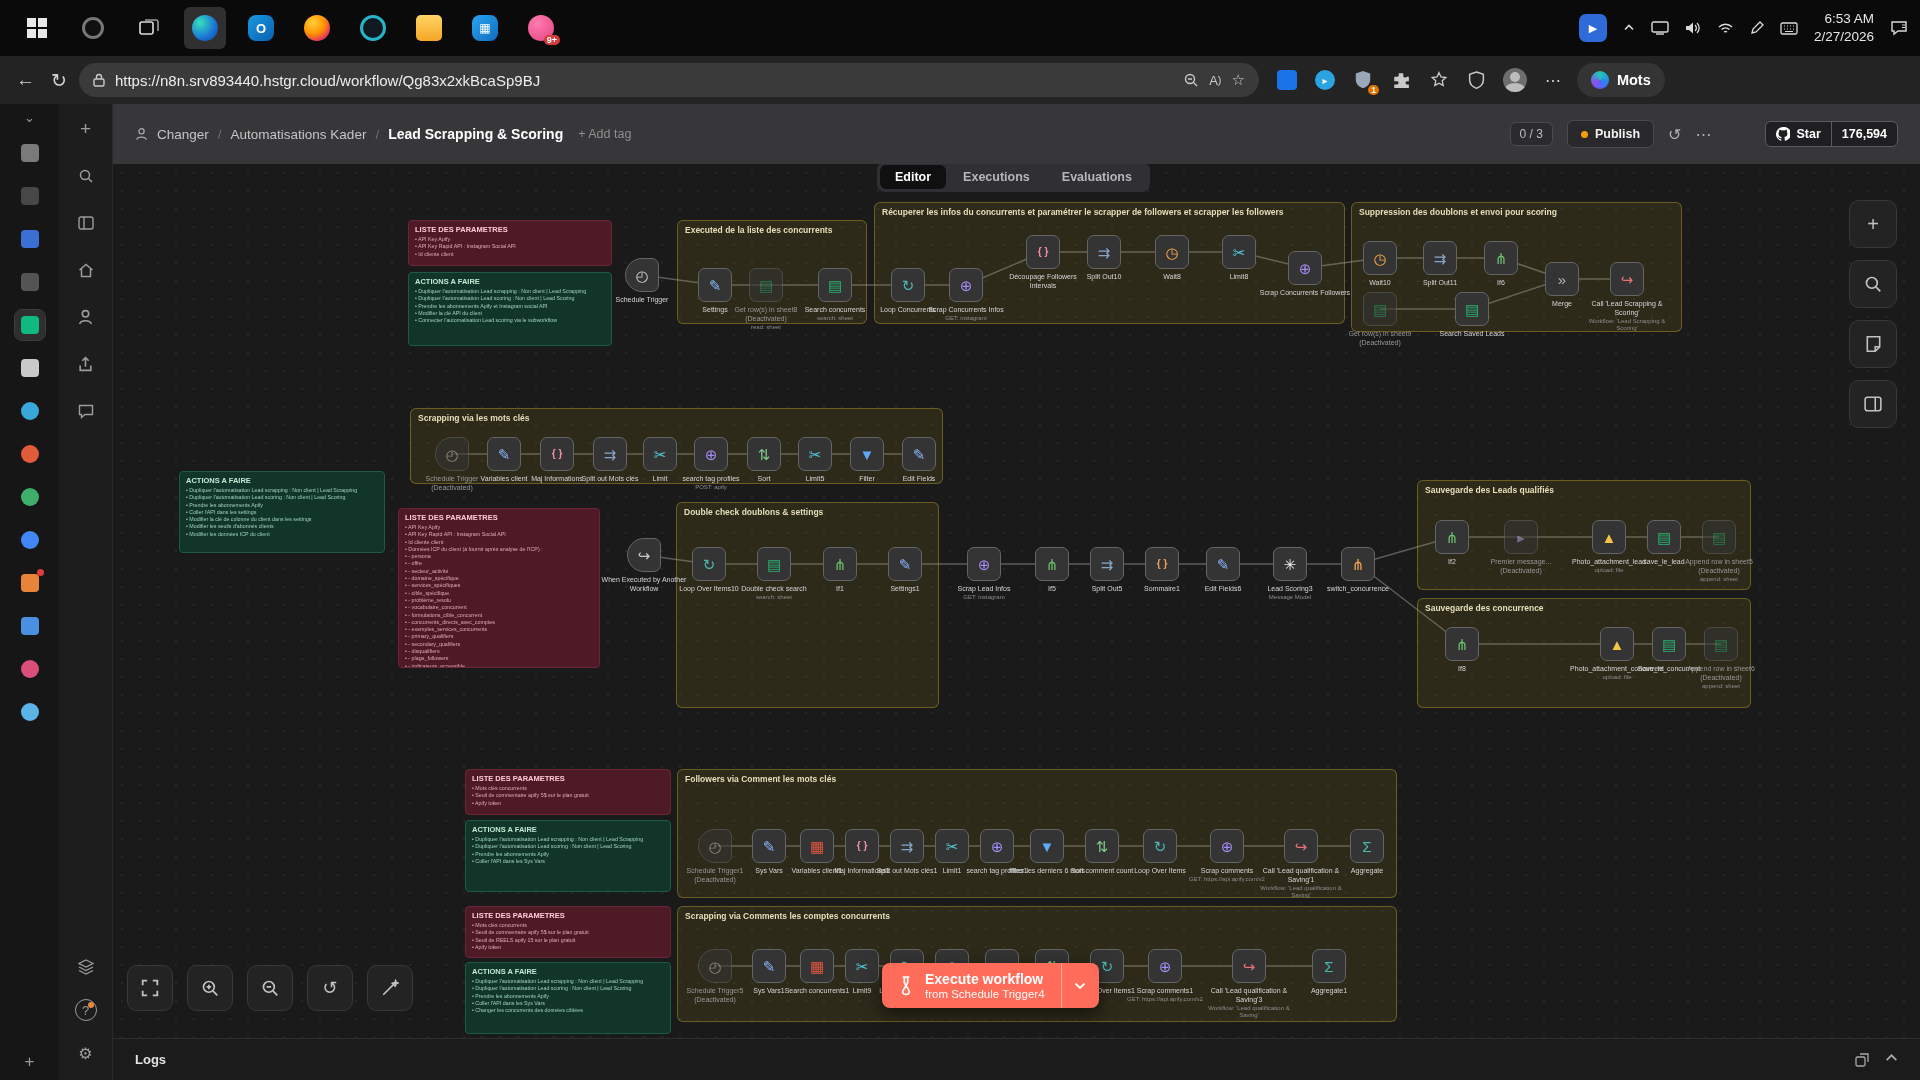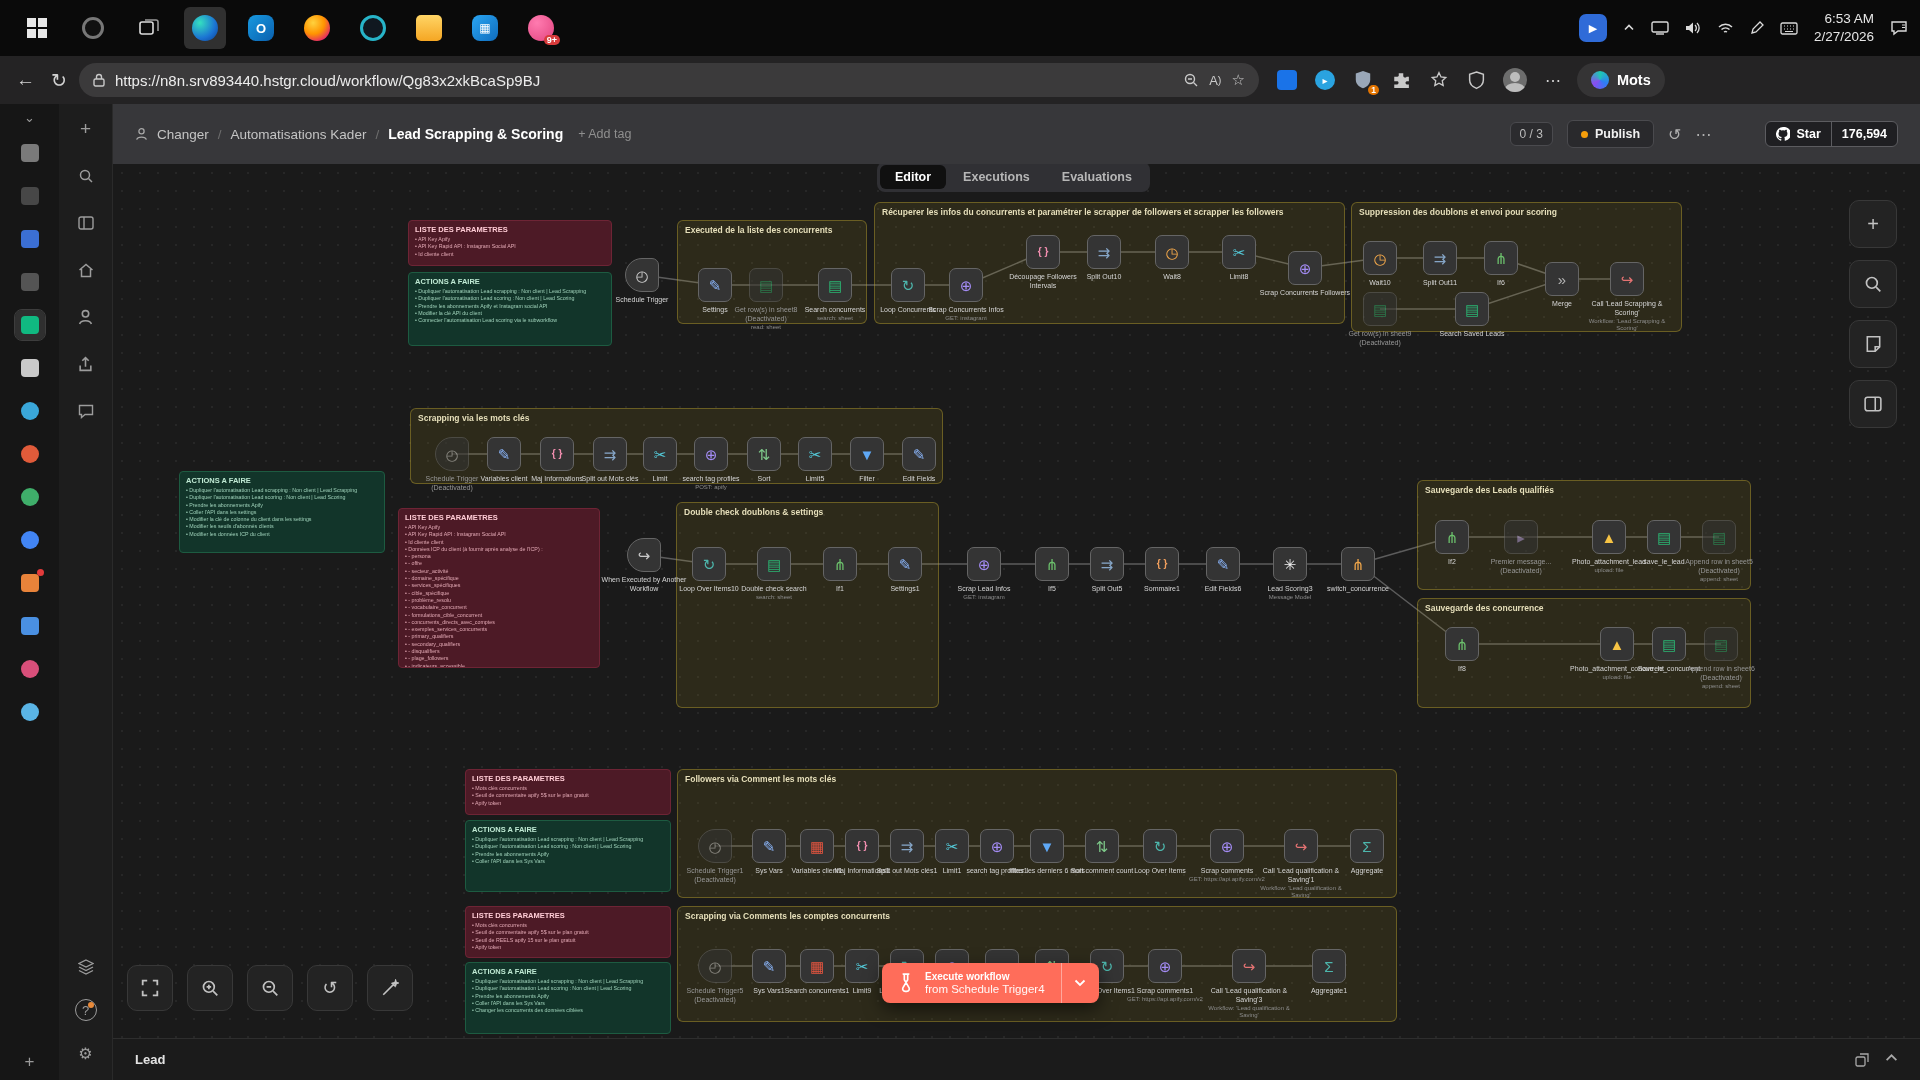--- a/index.html
+++ b/index.html
@@ -82,21 +82,21 @@
   .node-label{position:absolute;width:96px;text-align:center;font-size:7px;color:#d6d6d6;line-height:1.25;z-index:4}
   .node-label.deact{color:#979797}
   .node-label .sub{display:block;font-size:6px;color:#8d8d8d}
 
   
   #tabs-pill{position:absolute;left:877px;top:162px;z-index:7;background:#303034;border-radius:8px;padding:3px;display:flex;gap:2px}
   .tab{padding:5px 15px;border-radius:6px;font-size:12.5px;font-weight:600;color:#b6b6b6}
   .tab.active{background:#101010;color:#fff}
   #execute-btn{position:absolute;left:882px;top:963px;z-index:7;display:flex;background:#ff6d5a;border-radius:8px;color:#fff;box-shadow:0 6px 18px rgba(0,0,0,.55);align-items:stretch}
   .exec-main{display:flex;align-items:center;gap:11px;padding:8px 16px}
-  .exec-t1{font-size:10px;font-weight:bold}
+  .exec-t1{font-size:14px;font-weight:bold}
   .exec-t2{font-size:11.5px;opacity:.95;margin-top:1px}
   .exec-split{width:38px;display:flex;align-items:center;justify-content:center;border-left:1px solid rgba(255,255,255,.4)}
   #ctl-left{position:absolute;left:127px;top:965px;z-index:7;display:flex;gap:14px}
   .ctl{width:46px;height:46px;background:#232323;border:1px solid #383838;border-radius:10px;display:flex;align-items:center;justify-content:center;color:#c2c2c2;font-size:18px}
   #ctl-right{position:absolute;left:1849px;top:200px;z-index:7;display:flex;flex-direction:column;gap:12px}
   .ctl2{width:48px;height:48px;background:#232323;border:1px solid #383838;border-radius:10px;display:flex;align-items:center;justify-content:center;color:#c2c2c2;font-size:20px}
 
   
   #logs-bar{position:absolute;left:113px;right:0;bottom:0;height:42px;background:#1b1b1b;border-top:1px solid #2e2e2e;display:flex;align-items:center;padding:0 22px;z-index:8}
   #logs-bar .lbl{font-size:13px;font-weight:bold;color:#e2e2e2}
@@ -923,21 +923,21 @@
     </span>
   <span class="ctl2">
       <svg width="18" height="16" viewBox="0 0 16 14">
         <rect x="1" y="1" width="14" height="12" rx="2" fill="none" stroke="#c2c2c2" stroke-width="1.4"></rect>
         <path d="M10 1v12" stroke="#c2c2c2" stroke-width="1.4"></path>
       </svg>
     </span>
 </div>
 
 <div id="logs-bar">
-  <span class="lbl">Lead</span>
+  <span class="lbl">Logs</span>
   <span class="r">
     <span>
         <svg width="14" height="14" viewBox="0 0 14 14">
           <rect x="1" y="4" width="9" height="9" rx="1.5" fill="none" stroke="#a8a8a8" stroke-width="1.3"></rect>
           <path d="M5 1h8v8" fill="none" stroke="#a8a8a8" stroke-width="1.3"></path>
         </svg>
       </span>
     <span>
         <svg width="13" height="9" viewBox="0 0 12 8">
           <path d="M1.5 6.5 6 2l4.5 4.5" fill="none" stroke="#a8a8a8" stroke-width="1.6"></path>

